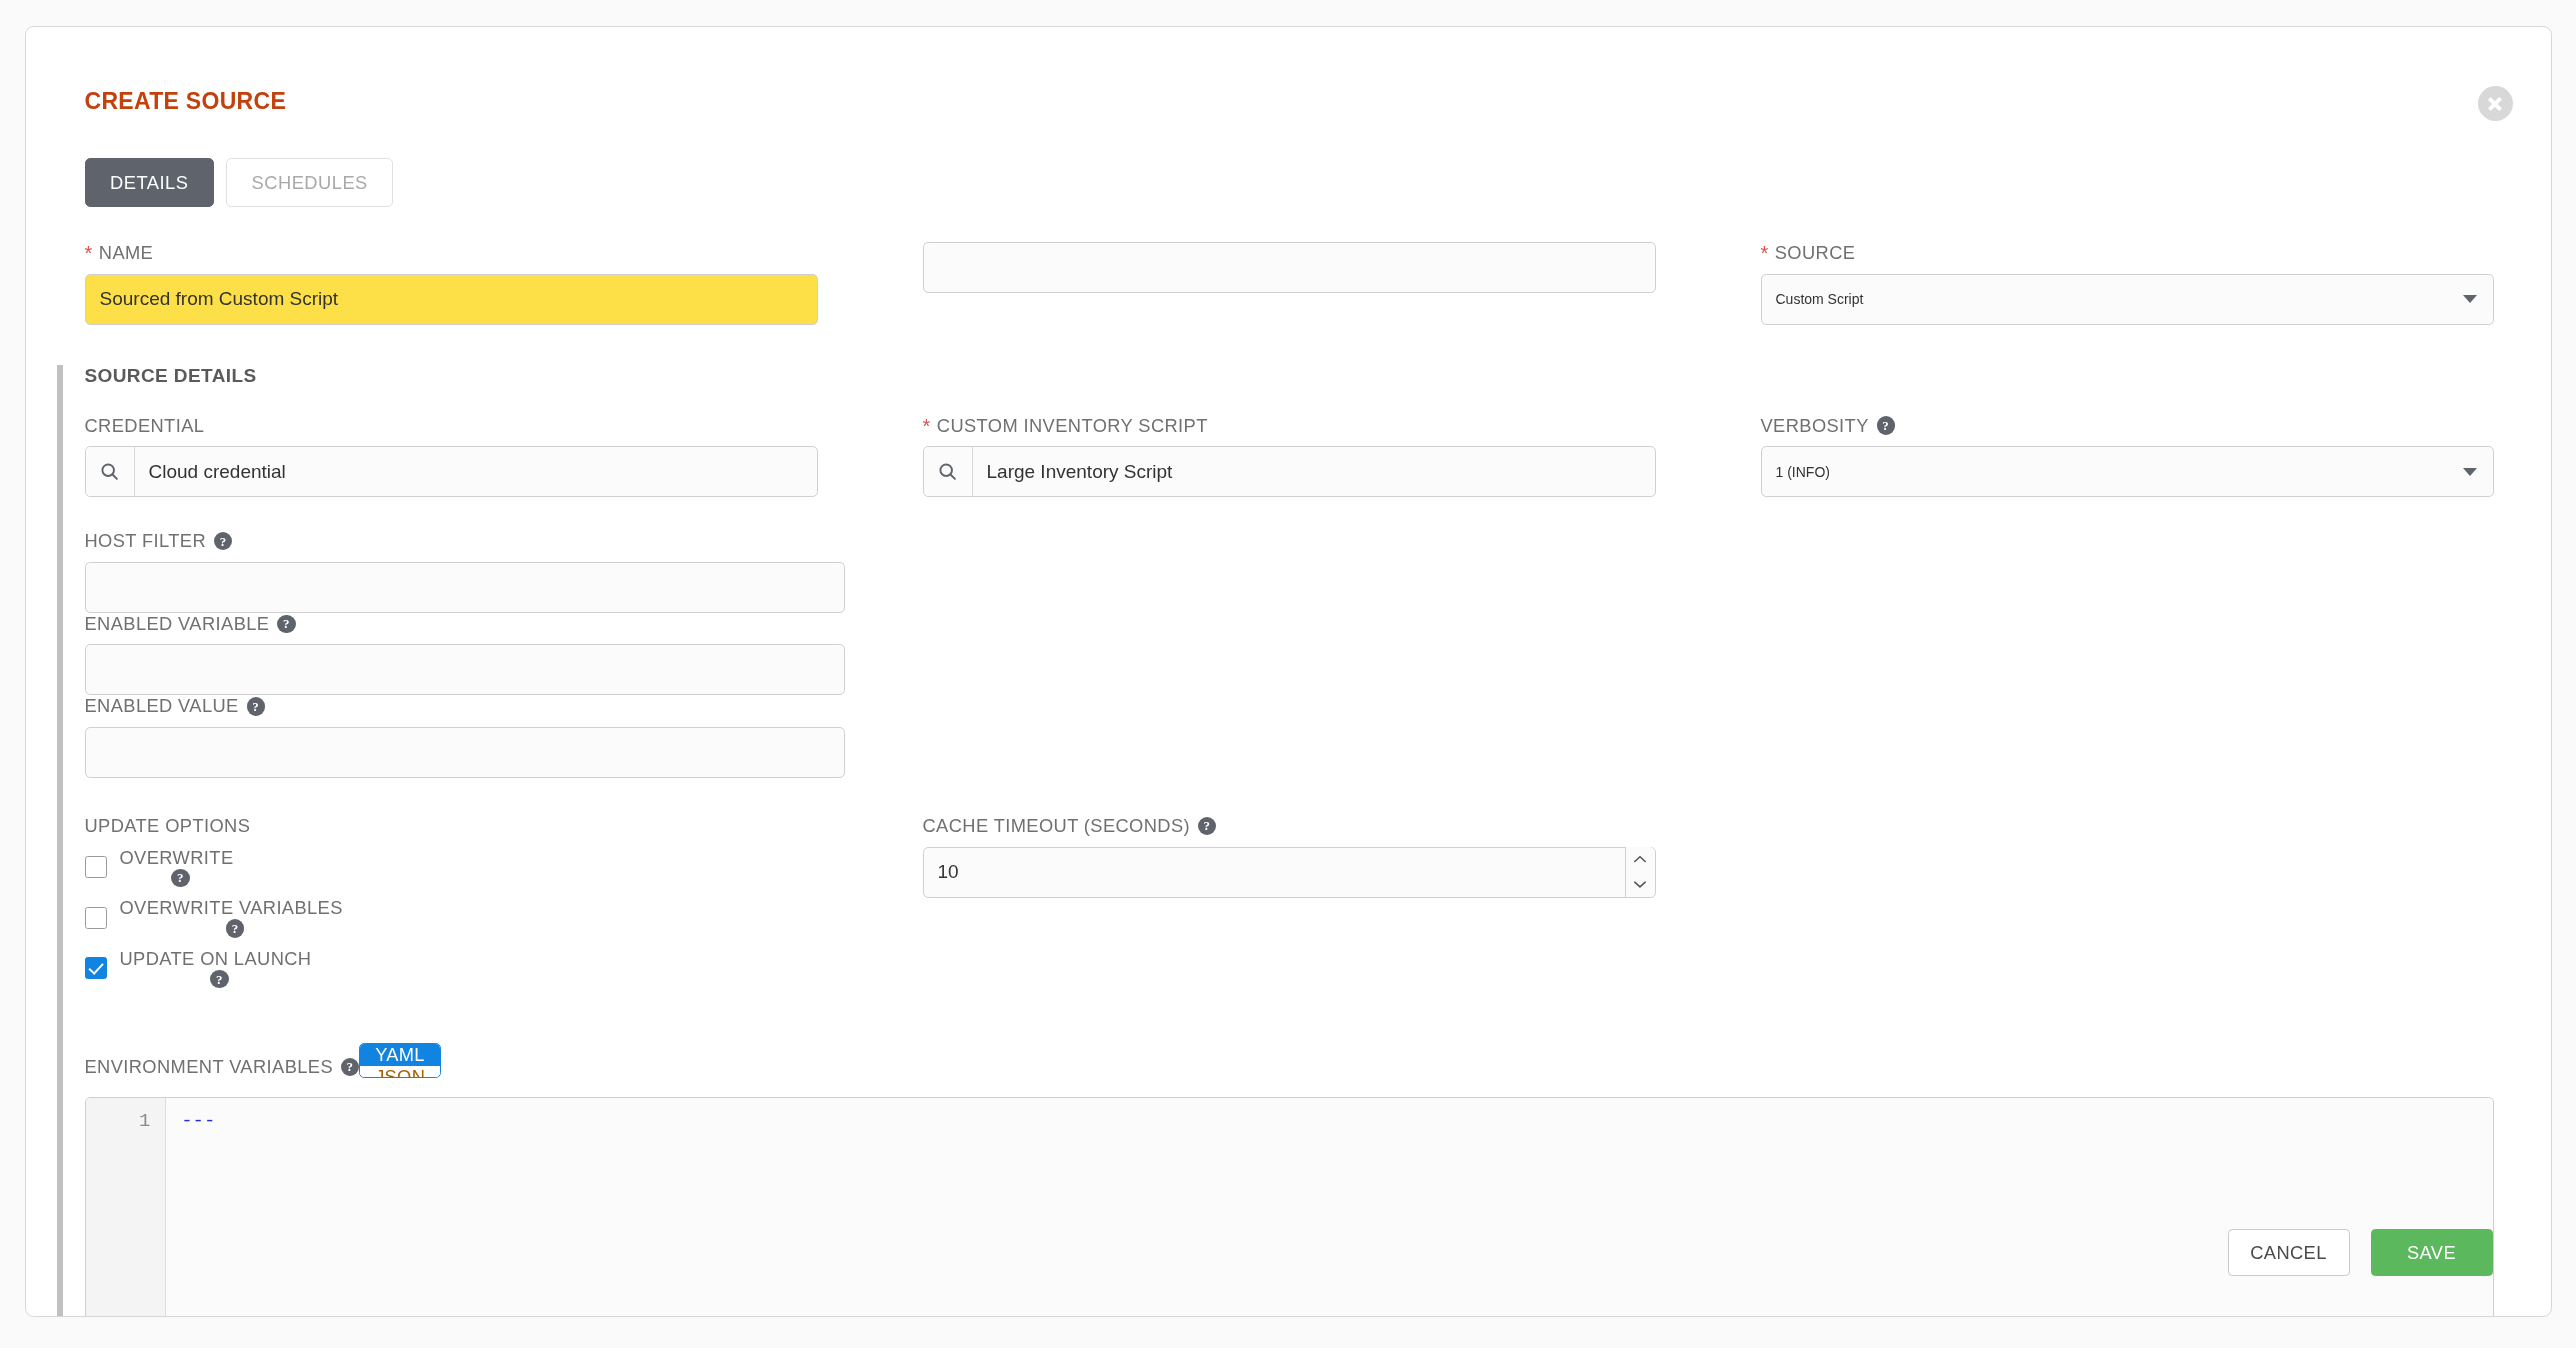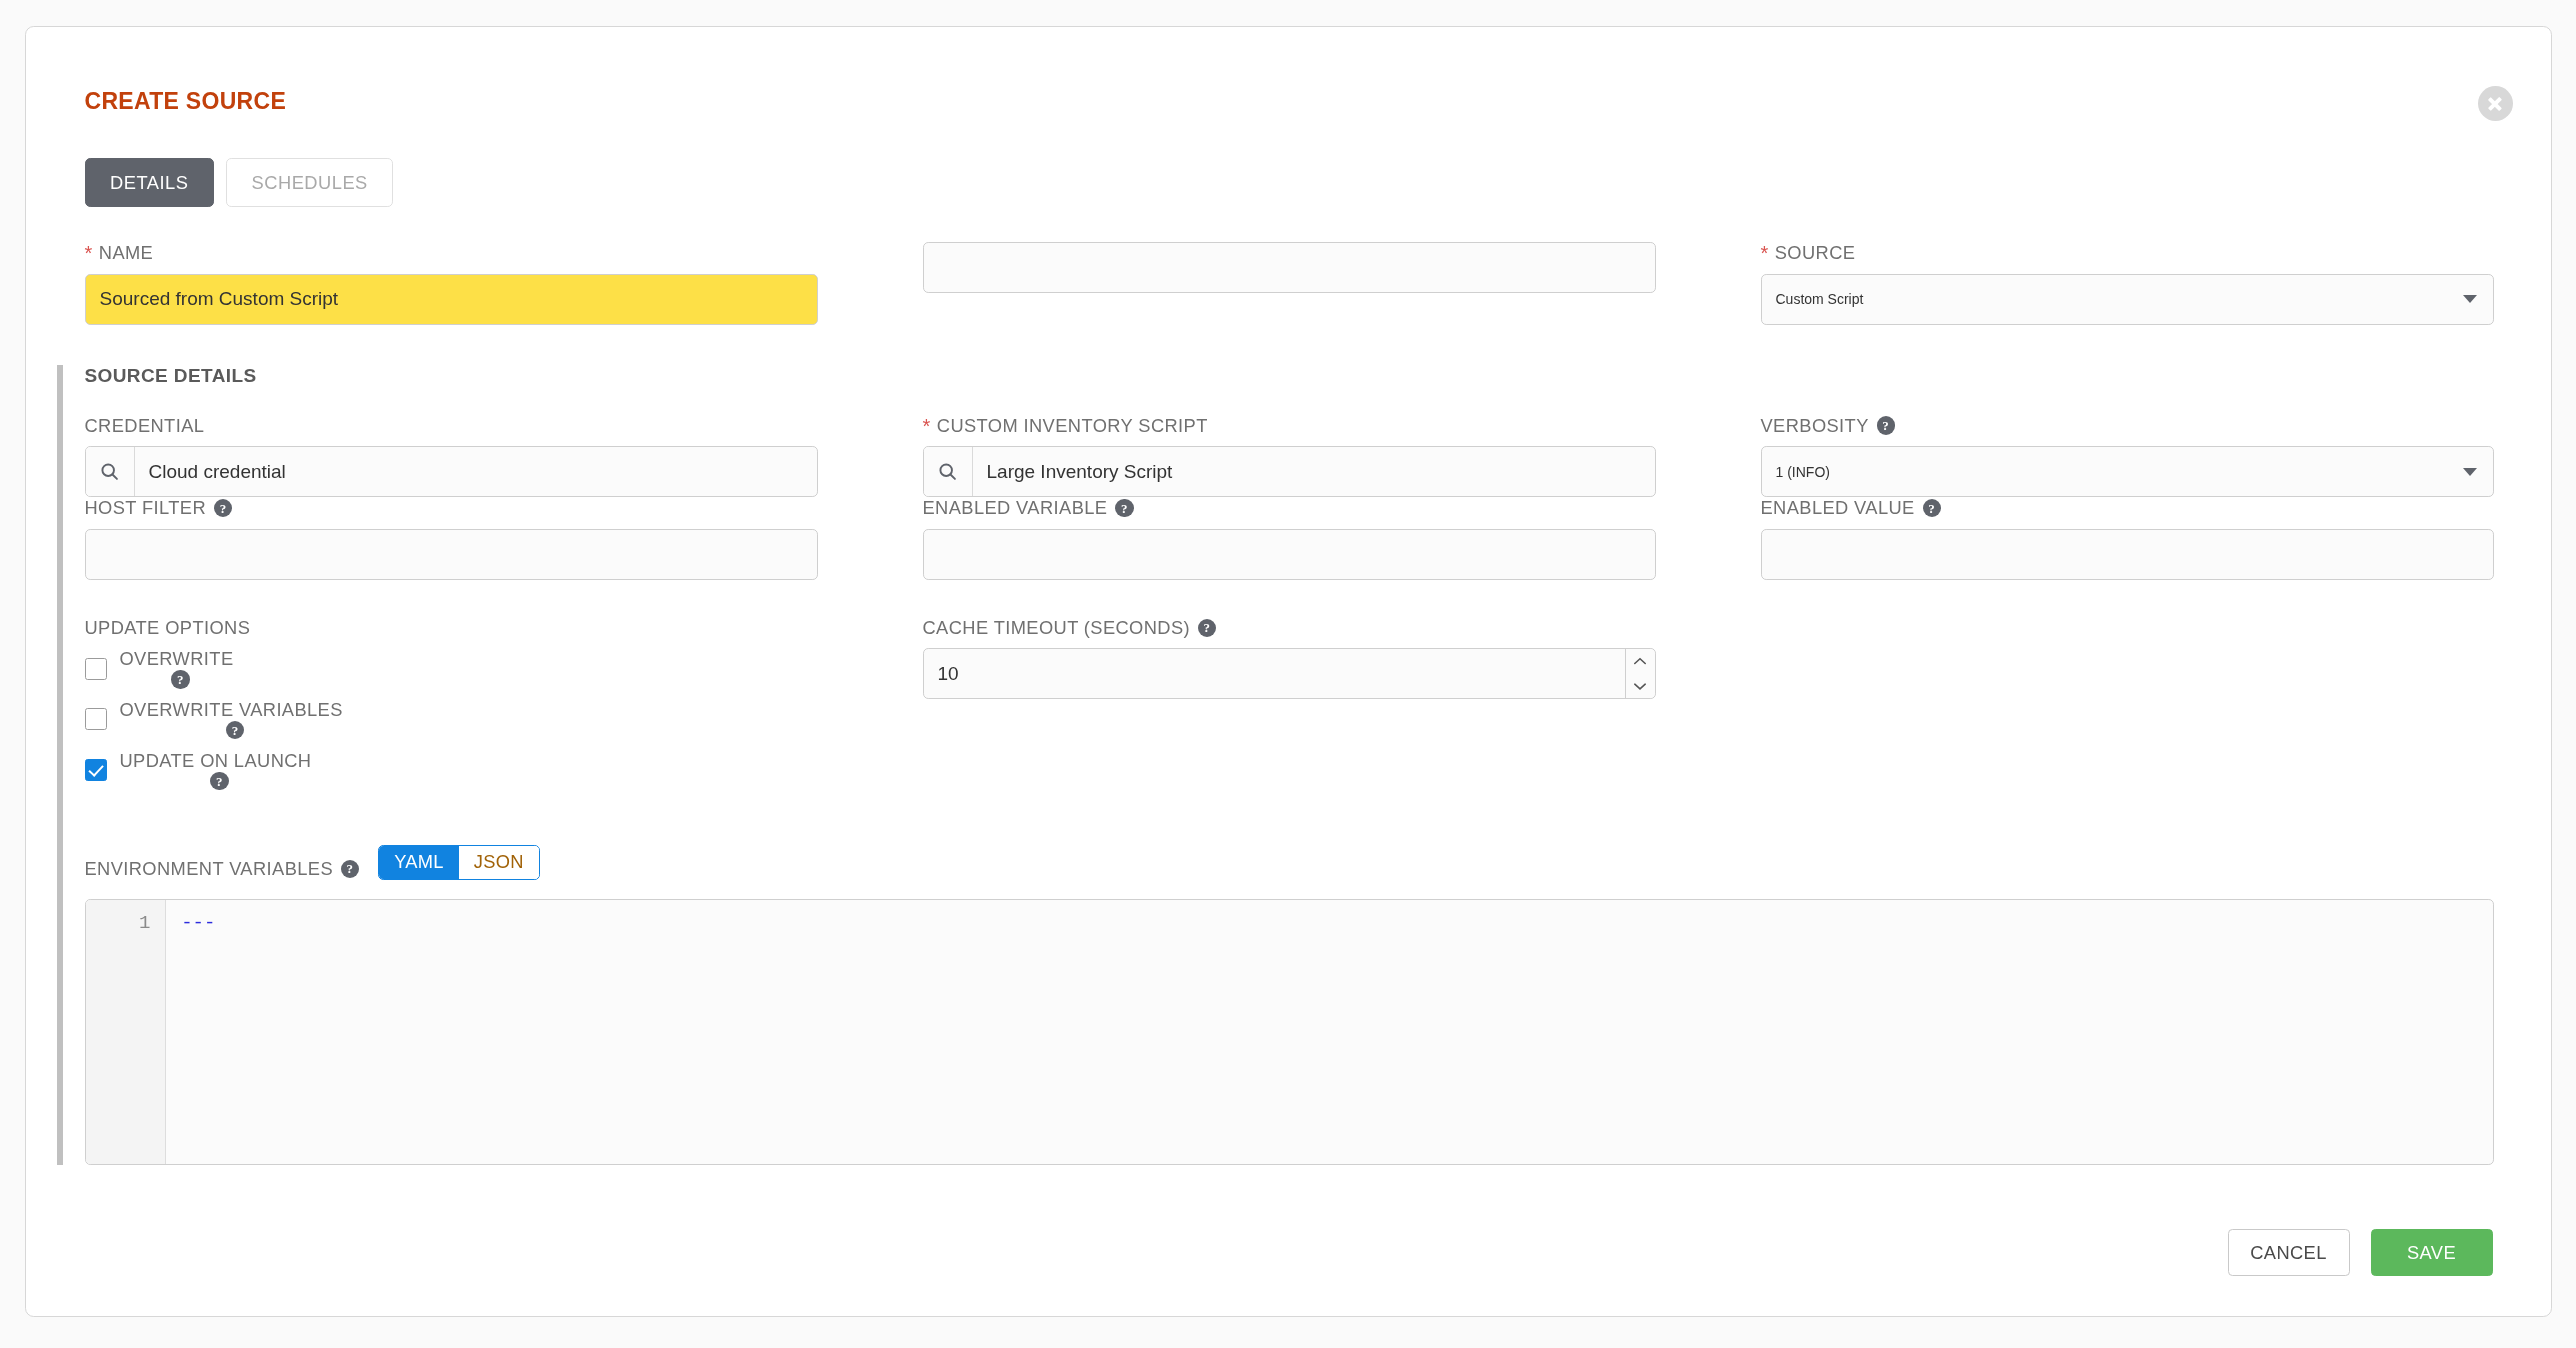--- a/index.html
+++ b/index.html
@@ -257,25 +257,25 @@
   }
 
   
   .ev-header {
     display: flex;
     align-items: flex-end;
     padding: 0 59px;
   }
   .toggle {
     display: flex;
-    margin-left: 19px;
     border: 0.9px solid #1183e0;
     border-radius: 5.2px;
     overflow: hidden;
     height: 35px;
+    flex-direction: column;
   }
   .toggle-opt {
     padding: 0 15px;
     display: flex; align-items: center;
     font-size: 18.3px;
     cursor: pointer;
     letter-spacing: 0.3px;
   }
   .toggle-opt.on  { background: #1183e0; color: #ffffff; }
   .toggle-opt.off { background: #ffffff; color: #a16207; }
@@ -412,21 +412,21 @@
             <span>VERBOSITY</span>
             <span class="help">?</span>
           </div>
           <div class="sel">
             <span>1 (INFO)</span>
             <span class="caret"></span>
           </div>
         </div>
       </div>
 
-      <div class="row" style="">
+      <div class="row" style="margin-top:33px;flex-direction:column;">
         <div class="col">
           <div class="flabel">
             <span>HOST FILTER</span>
             <span class="help">?</span>
           </div>
           <input class="inp" value="" style="">
         </div>
 
         <div class="col">
           <div class="flabel">

